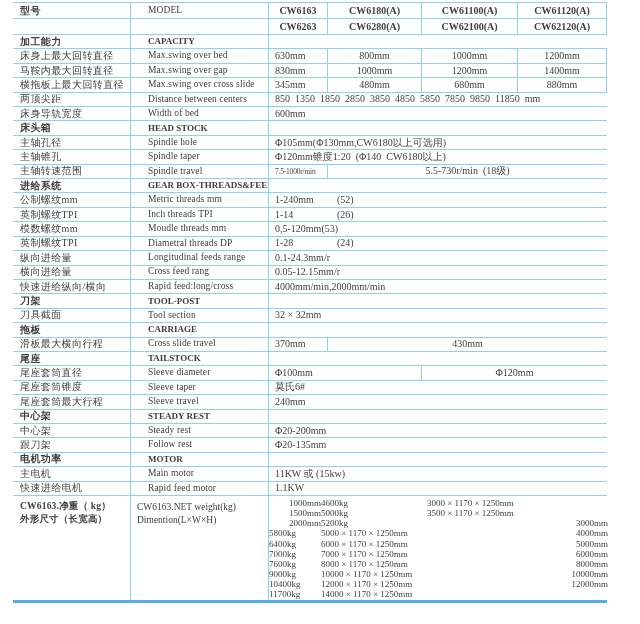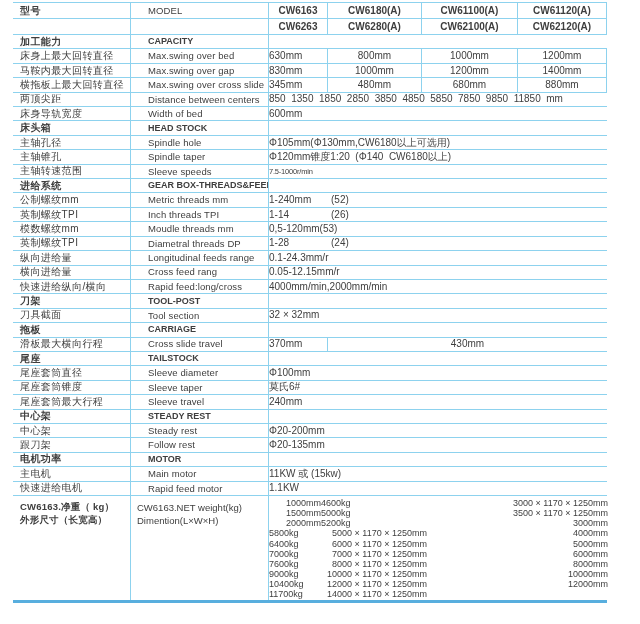--- a/index.html
+++ b/index.html
@@ -19,61 +19,63 @@
   .spec{
     position:absolute;left:13px;top:2px;width:594px;
     border-top:1.5px solid var(--line);
   }
   .row{
     display:flex;
     height:14.42px;
     border-bottom:1.5px solid var(--line);
     font-size:10px;
     line-height:1;
+    font-family:Liberation Serif, serif;
   }
   .row.models{height:16px}
   .cell{
     height:100%;
     display:flex;align-items:center;
     overflow:hidden;white-space:pre;
   }
   .cn{width:117px;padding-left:7px;letter-spacing:.4px}
   .en{width:138px;padding-left:17px;border-left:1.5px solid var(--line);font-size:9.5px;letter-spacing:.1px}
   .row.section .cn{font-weight:bold}
   .row.section .en{font-weight:bold;font-size:9px;letter-spacing:0}
   .row.models .cn{font-weight:bold}
   .d0{width:59px}.d1{width:94px}.d2{width:96px}.d3{width:90px}
   .span-all{width:339px}
   .bcd{width:280px}
   .ab{width:153px}
   .cd{width:186px}
   .bl{border-left:1.5px solid var(--line)}
   .br{border-right:1.5px solid var(--line)}
   .ctr{justify-content:center;text-align:right}
-  .lp{}
+  .lp{padding-left:6px}
   .mdl{font-weight:bold;font-size:10px}
   .sm{font-size:7.5px;letter-spacing:-.2px}
   .lft{display:inline-block;width:62px}
   .footer{
     display:flex;height:107px;
     border-bottom:3px solid var(--line-strong);
     font-size:9.5px;
+    font-family:Liberation Serif, serif;
   }
   .f-cn{width:117px;padding:4px 0 0 7px;font-weight:bold;line-height:13px;letter-spacing:.2px}
   .f-cn div,.f-en div{white-space:pre}
   .f-en{width:138px;border-left:1.5px solid var(--line);padding:5px 0 0 6px;line-height:13px}
   .f-data{
     width:339px;border-left:1.5px solid var(--line);
     display:grid;grid-template-columns:52px 106px 181px;
     align-content:start;padding-top:2px;
     font-size:9px;line-height:10.15px;
   }
   .f-len{text-align:right}
   .f-wt{text-align:left}
-  .f-dim{text-align:right}
+  .f-dim{text-align:left}
 </style>
 </head>
 <body>
 
 <div class="spec">
   <div id="rows">
       <div class="row models">
         <div class="cell cn">型号</div>
         <div class="cell en">MODEL</div>
         <div class="cell d0 bl ctr mdl">CW6163</div>
@@ -138,22 +140,23 @@
         <div class="cell en">Spindle hole</div>
         <div class="cell span-all bl lp">Φ105mm(Φ130mm,CW6180以上可选用)</div>
       </div>
       <div class="row span">
         <div class="cell cn">主轴锥孔</div>
         <div class="cell en">Spindle taper</div>
         <div class="cell span-all bl lp">Φ120mm锥度1:20  (Φ140  CW6180以上)</div>
       </div>
       <div class="row split13">
         <div class="cell cn">主轴转速范围</div>
-        <div class="cell en">Sleeve speeds</div>
+        <div class="cell en">Spindle travel</div>
         <div class="cell d0 bl lp sm">7.5-1000r/min</div>
+        <div class="cell bcd bl ctr">5.5-730r/min  (18级)</div>
       </div>
       <div class="row section">
         <div class="cell cn">进给系统</div>
         <div class="cell en">GEAR BOX-THREADS&amp;FEEDS</div>
         <div class="cell span-all bl"></div>
       </div>
       <div class="row span">
         <div class="cell cn">公制螺纹mm</div>
         <div class="cell en">Metric threads mm</div>
         <div class="cell span-all bl lp"><span class="lft">1-240mm</span><span>(52)</span></div>
@@ -211,20 +214,21 @@
       </div>
       <div class="row section">
         <div class="cell cn">尾座</div>
         <div class="cell en">TAILSTOCK</div>
         <div class="cell span-all bl"></div>
       </div>
       <div class="row split22">
         <div class="cell cn">尾座套筒直径</div>
         <div class="cell en">Sleeve diameter</div>
         <div class="cell ab bl lp">Φ100mm</div>
+        <div class="cell cd bl ctr">Φ120mm</div>
       </div>
       <div class="row span">
         <div class="cell cn">尾座套筒锥度</div>
         <div class="cell en">Sleeve taper</div>
         <div class="cell span-all bl lp">莫氏6#</div>
       </div>
       <div class="row span">
         <div class="cell cn">尾座套筒最大行程</div>
         <div class="cell en">Sleeve travel</div>
         <div class="cell span-all bl lp">240mm</div>

